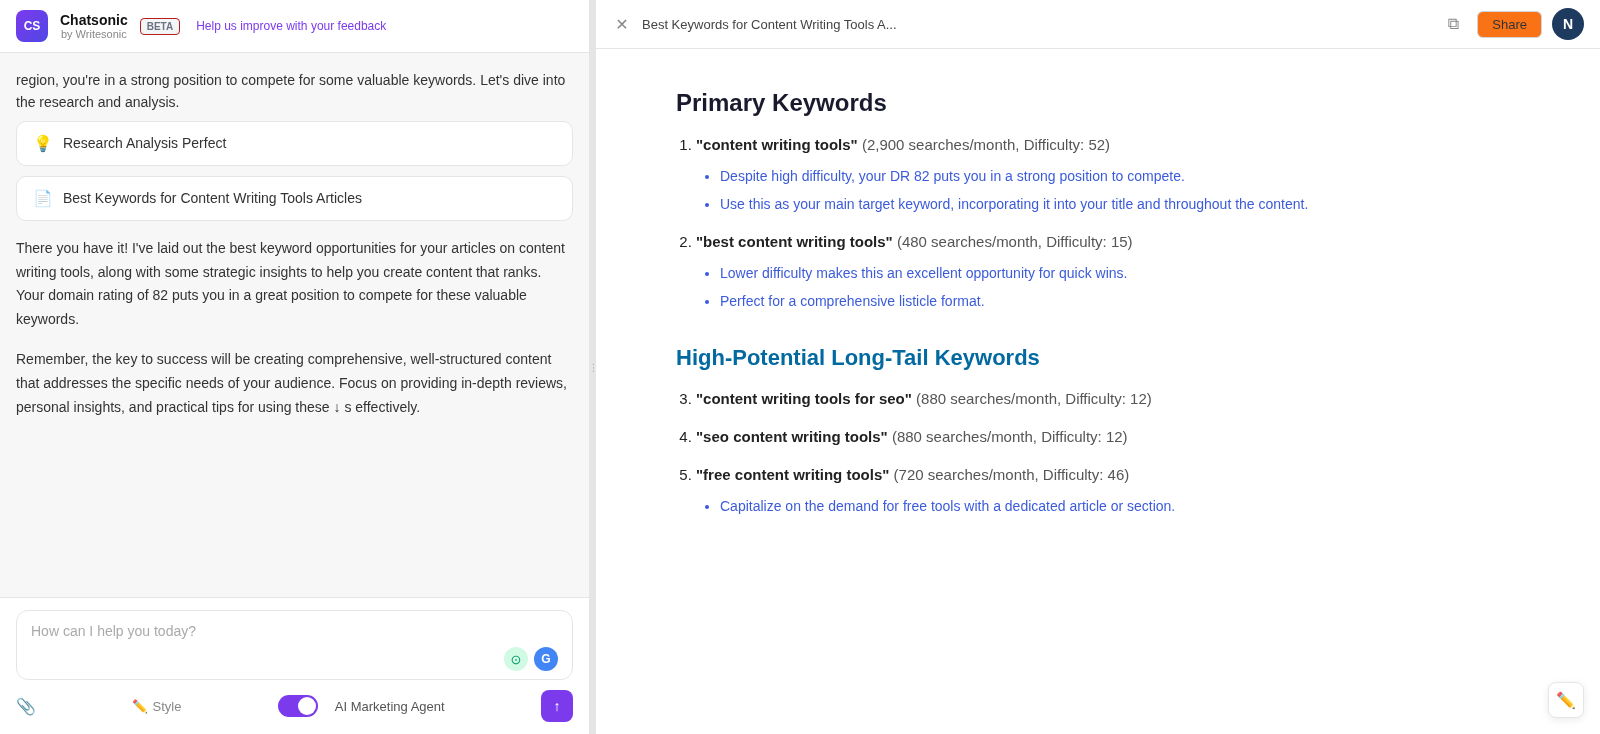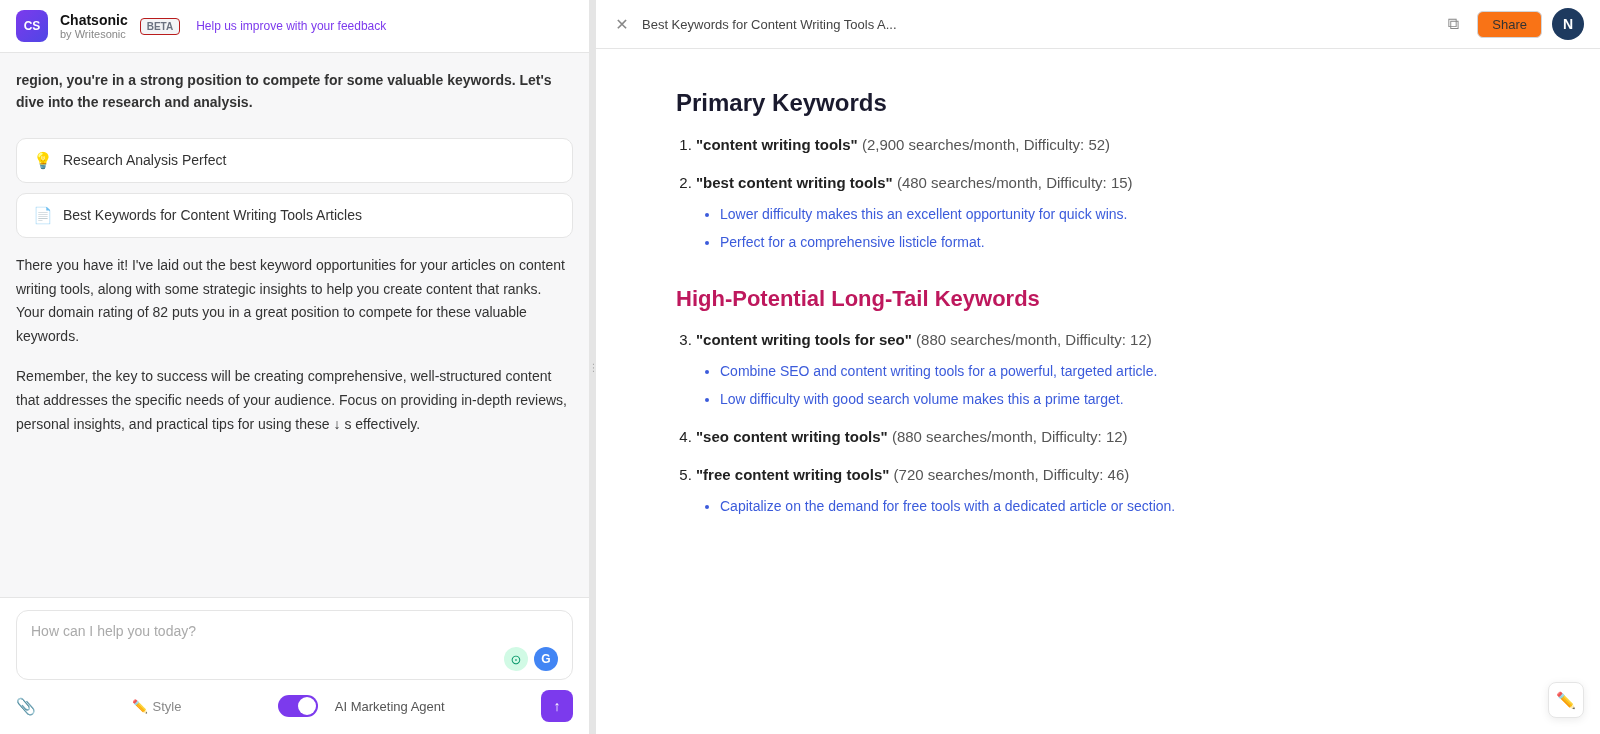--- a/index.html
+++ b/index.html
@@ -17,20 +17,21 @@
       position: relative;
     }
     .left-header {
       display: flex;
       align-items: center;
       padding: 10px 16px;
       background: #fff;
       border-bottom: 1px solid #e5e5e5;
       gap: 12px;
       flex-shrink: 0;
+      text-align: center;
     }
     .logo-badge {
       width: 32px; height: 32px;
       background: linear-gradient(135deg, #7c3aed, #4f46e5);
       border-radius: 8px;
       display: flex; align-items: center; justify-content: center;
       color: #fff; font-size: 12px; font-weight: 700;
     }
     .brand-name { font-size: 14px; font-weight: 700; color: #111; }
     .brand-sub { font-size: 11px; color: #888; }
@@ -47,21 +48,21 @@
 
     .left-content {
       flex: 1;
       overflow-y: auto;
       padding: 16px;
       position: relative;
     }
     .left-content::-webkit-scrollbar { width: 6px; }
     .left-content::-webkit-scrollbar-thumb { background: #ccc; border-radius: 3px; }
 
-    .intro-text { font-size: 14px; color: #333; line-height: 1.6; margin-bottom: 24px; font-weight: bold; }
+    .intro-text { font-size: 14px; color: #333; line-height: 1.6; margin-bottom: 7px; }
 
     .card-btn {
       background: #fff;
       border: 1px solid #e5e5e5;
       border-radius: 10px;
       padding: 12px 16px;
       display: flex;
       align-items: center;
       gap: 10px;
       margin-bottom: 10px;
@@ -186,21 +187,21 @@
     .section-heading {
       font-size: 24px;
       font-weight: 700;
       color: #1a1a2e;
       margin-bottom: 16px;
       margin-top: 8px;
     }
     .section-heading-2 {
       font-size: 22px;
       font-weight: 700;
-      color: #be185d;
+      color: #0369a1;
       margin-bottom: 16px;
       margin-top: 32px;
     }
 
     ol { padding-left: 20px; }
     ol li { font-size: 15px; color: #222; margin-bottom: 14px; line-height: 1.6; }
     ol li b { font-weight: 700; }
     ol li .stats { color: #555; font-weight: 400; }
 
     ul.sub-list { list-style: disc; padding-left: 24px; margin-top: 8px; }
@@ -307,34 +308,34 @@
     <div class="doc-title">Best Keywords for Content Writing Tools A...</div>
     <span class="copy-icon">⧉</span>
     <button class="share-btn">Share</button>
     <div class="user-avatar">N</div>
   </div>
 
   <div class="right-content">
     <h2 class="section-heading">Primary Keywords</h2>
 
     <ol id="keywords-list">
-    <li><b>"content writing tools"</b> <span class="stats">(2,900 searches/month, Difficulty: 52)</span></li>
+    <li><b>"content writing tools"</b> <span class="stats">(2,900 searches/month, Difficulty: 52)</span><ul class="sub-list">
+            <li>Despite high difficulty, your DR 82 puts you in a strong position to compete.</li>
+            <li>Use this as your main target keyword, incorporating it into your title and throughout the content.</li>
+          </ul></li>
         <li><b>"best content writing tools"</b> <span class="stats">(480 searches/month, Difficulty: 15)</span><ul class="sub-list">
             <li>Lower difficulty makes this an excellent opportunity for quick wins.</li>
             <li>Perfect for a comprehensive listicle format.</li>
           </ul></li>
       </ol>
 
     <h2 class="section-heading-2">High-Potential Long-Tail Keywords</h2>
 
     <ol id="longtail-list" start="3">
-    <li><b>"content writing tools for seo"</b> <span class="stats">(880 searches/month, Difficulty: 12)</span><ul class="sub-list">
-            <li>Combine SEO and content writing tools for a powerful, targeted article.</li>
-            <li>Low difficulty with good search volume makes this a prime target.</li>
-          </ul></li>
+    <li><b>"content writing tools for seo"</b> <span class="stats">(880 searches/month, Difficulty: 12)</span></li>
         <li><b>"seo content writing tools"</b> <span class="stats">(880 searches/month, Difficulty: 12)</span></li>
         <li><b>"free content writing tools"</b> <span class="stats">(720 searches/month, Difficulty: 46)</span><ul class="sub-list">
             <li>Capitalize on the demand for free tools with a dedicated article or section.</li>
           </ul></li>
       </ol>
   </div>
 </div>
 
 <div class="edit-icon-corner">
   ✏️

